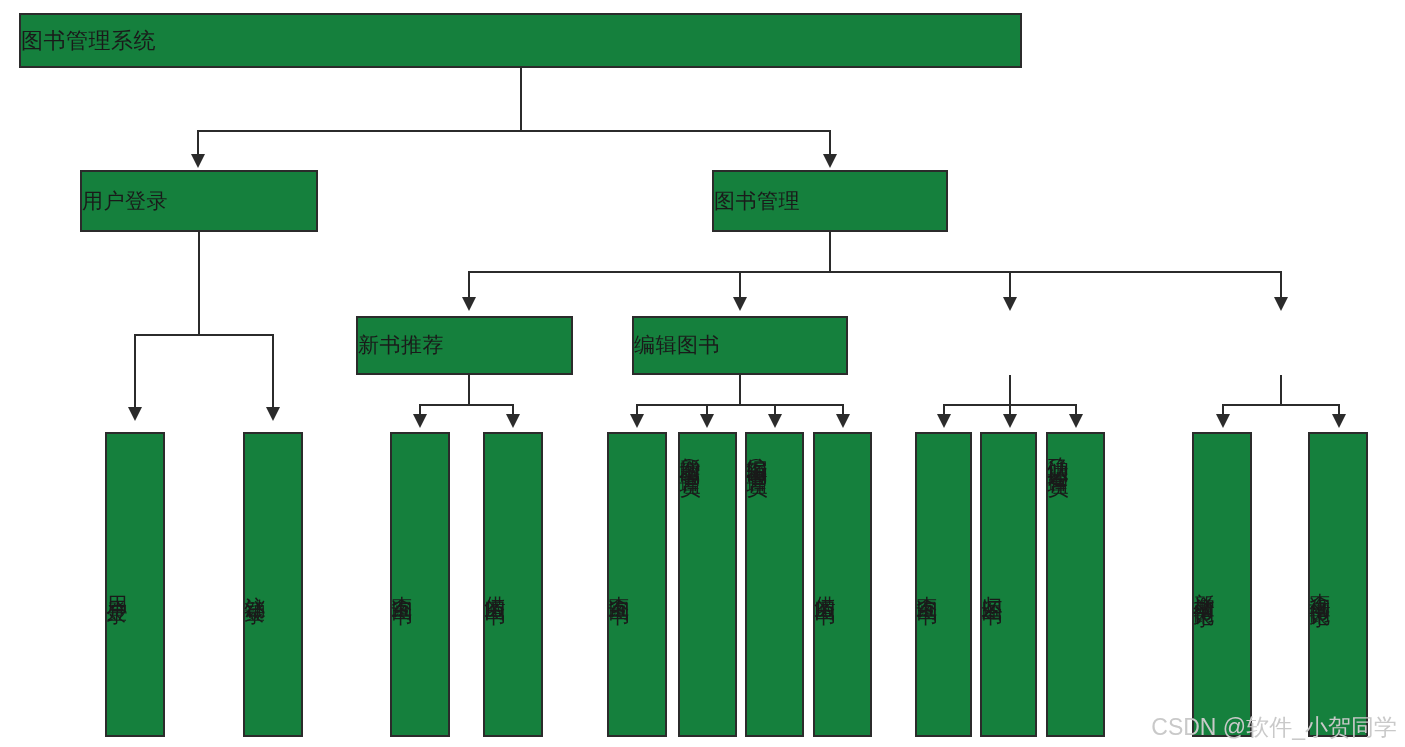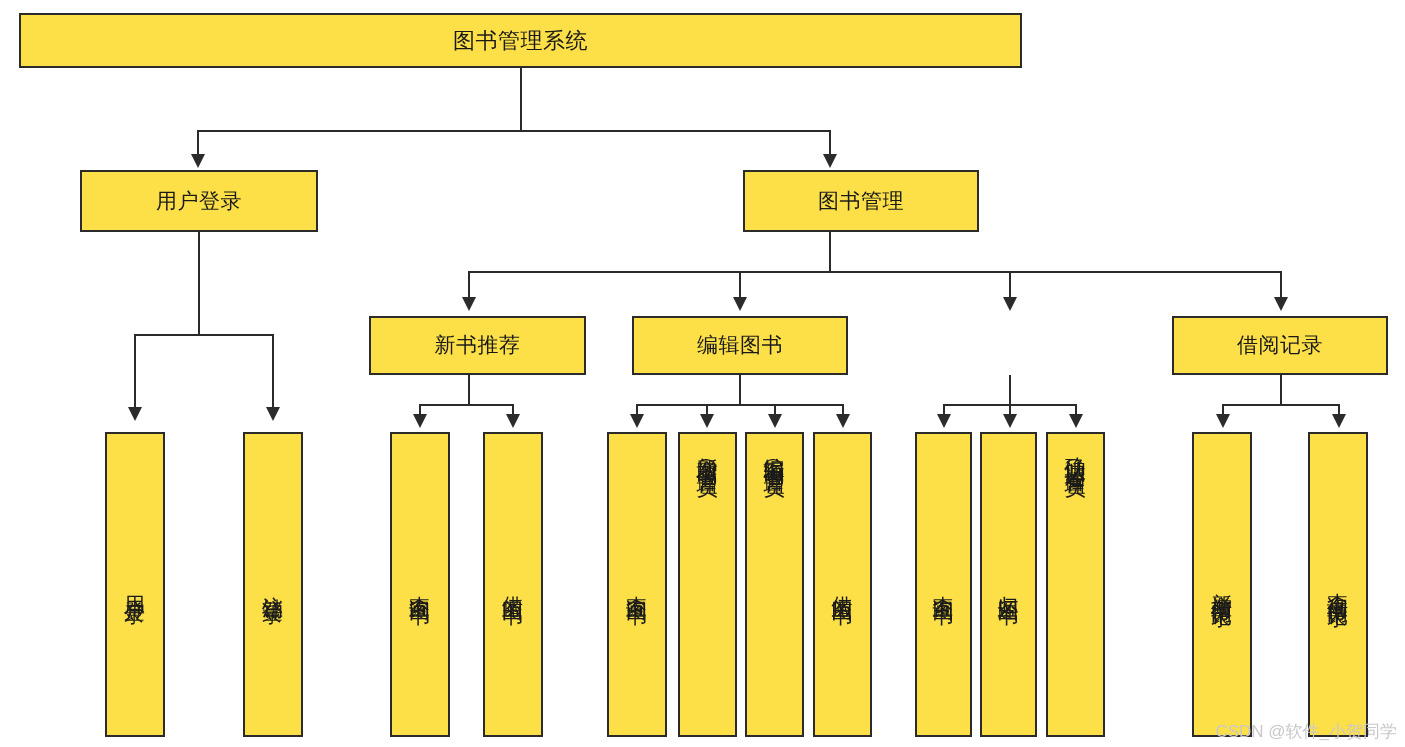--- a/index.html
+++ b/index.html
@@ -11,25 +11,24 @@
     position: relative;
     width: 1405px;
     height: 747px;
     background: #ffffff;
     font-family: "Liberation Sans", "DejaVu Sans", sans-serif;
     overflow: hidden;
   }
   .node {
     position: absolute;
     box-sizing: border-box;
-    background: #fde047;
+    background: #15803d;
     border: 2px solid #2b2b2b;
     display: flex;
     align-items: center;
-    justify-content: center;
     color: #1a1a1a;
   }
   .node .lbl {
     display: block;
     text-align: center;
     line-height: 1.18;
     letter-spacing: 0.5px;
   }
   
   .node.h .lbl {
@@ -67,21 +66,21 @@
     width: 0;
     height: 0;
     border-left: 7px solid transparent;
     border-right: 7px solid transparent;
     border-top: 14px solid #2b2b2b;
   }
   #watermark {
     position: absolute;
     right: 8px;
     bottom: 4px;
-    font-size: 17px;
+    font-size: 23px;
     color: #c9c9c9;
     white-space: nowrap;
     user-select: none;
   }
 </style>
 </head>
 <body>
 
 <div id="canvas">
 
@@ -95,21 +94,21 @@
 
   <div class="ln vline" style="left:197px; top:130px; height:26px;"></div>
   <div class="arrow" style="left:191px; top:154px;"></div>
   <div class="ln vline" style="left:829px; top:130px; height:26px;"></div>
   <div class="arrow" style="left:823px; top:154px;"></div>
 
   <div class="node h" style="left:80px; top:170px; width:238px; height:62px;">
     <span class="lbl">用户登录</span>
   </div>
 
-  <div class="node h" style="left:712px; top:170px; width:236px; height:62px;margin-left:31px;">
+  <div class="node h" style="left:712px; top:170px; width:236px; height:62px;">
     <span class="lbl">图书管理</span>
   </div>
 
   <div class="ln vline" style="left:198px; top:232px; height:103px;"></div>
   <div class="ln hline" style="left:134px; top:334px; width:138px;"></div>
   <div class="ln vline" style="left:134px; top:334px; height:75px;"></div>
   <div class="arrow" style="left:128px; top:407px;"></div>
   <div class="ln vline" style="left:272px; top:334px; height:75px;"></div>
   <div class="arrow" style="left:266px; top:407px;"></div>
 
@@ -117,28 +116,25 @@
   <div class="ln hline" style="left:468px; top:271px; width:812px;"></div>
   <div class="ln vline" style="left:468px; top:271px; height:28px;"></div>
   <div class="arrow" style="left:462px; top:297px;"></div>
   <div class="ln vline" style="left:739px; top:271px; height:28px;"></div>
   <div class="arrow" style="left:733px; top:297px;"></div>
   <div class="ln vline" style="left:1009px; top:271px; height:28px;"></div>
   <div class="arrow" style="left:1003px; top:297px;"></div>
   <div class="ln vline" style="left:1280px; top:271px; height:28px;"></div>
   <div class="arrow" style="left:1274px; top:297px;"></div>
 
-  <div class="node h" style="left:369px; top:316px; width:217px; height:59px;">
+  <div class="node h" style="left:356px; top:316px; width:217px; height:59px;">
     <span class="lbl">新书推荐</span>
   </div>
   <div class="node h" style="left:632px; top:316px; width:216px; height:59px;">
     <span class="lbl">编辑图书</span>
-  </div>
-  <div class="node h" style="left:1172px; top:316px; width:216px; height:59px;">
-    <span class="lbl">借阅记录</span>
   </div>
 
   <div class="ln vline" style="left:468px; top:375px; height:30px;"></div>
   <div class="ln hline" style="left:419px; top:404px; width:95px;"></div>
   <div class="ln vline" style="left:419px; top:404px; height:12px;"></div>
   <div class="arrow" style="left:413px; top:414px;"></div>
   <div class="ln vline" style="left:512px; top:404px; height:12px;"></div>
   <div class="arrow" style="left:506px; top:414px;"></div>
 
   <div class="ln vline" style="left:739px; top:375px; height:30px;"></div>

